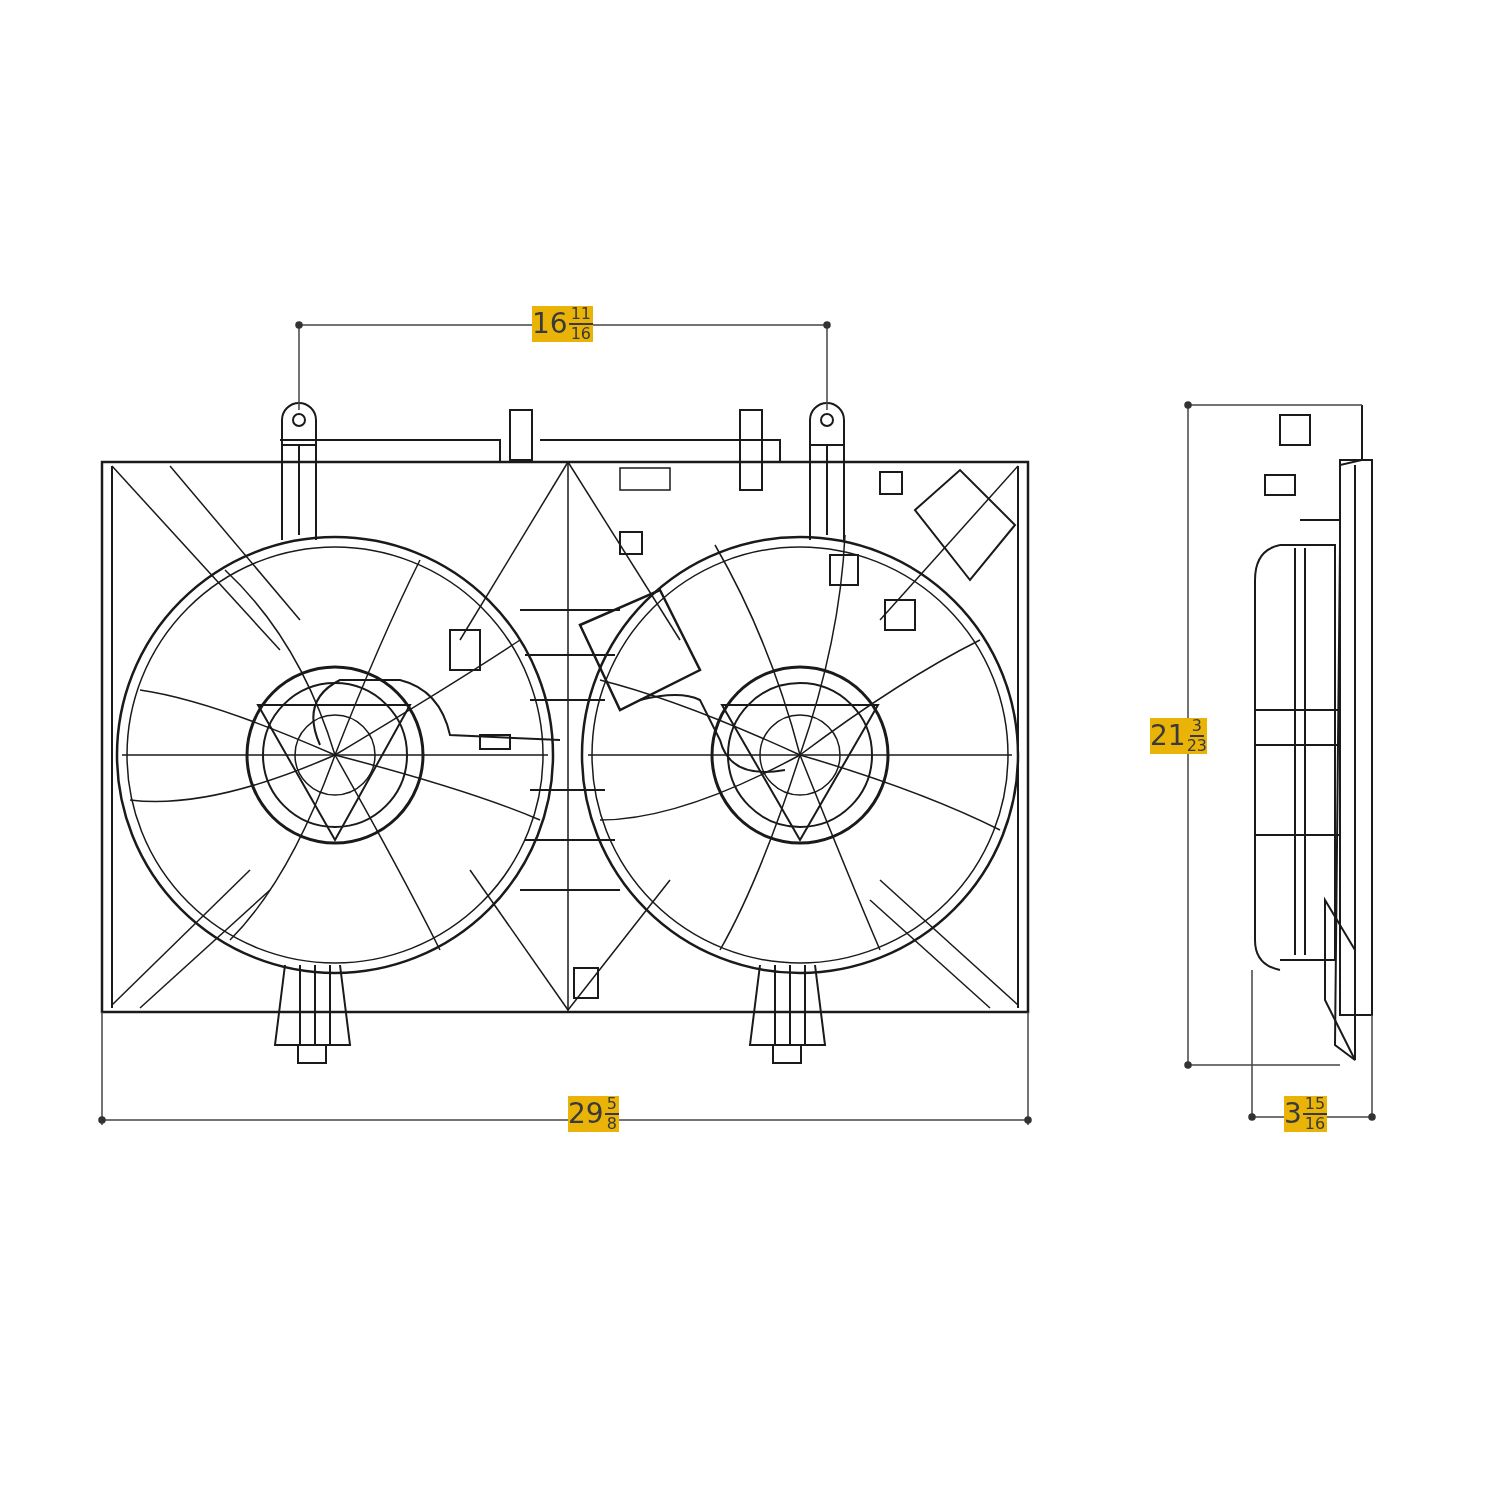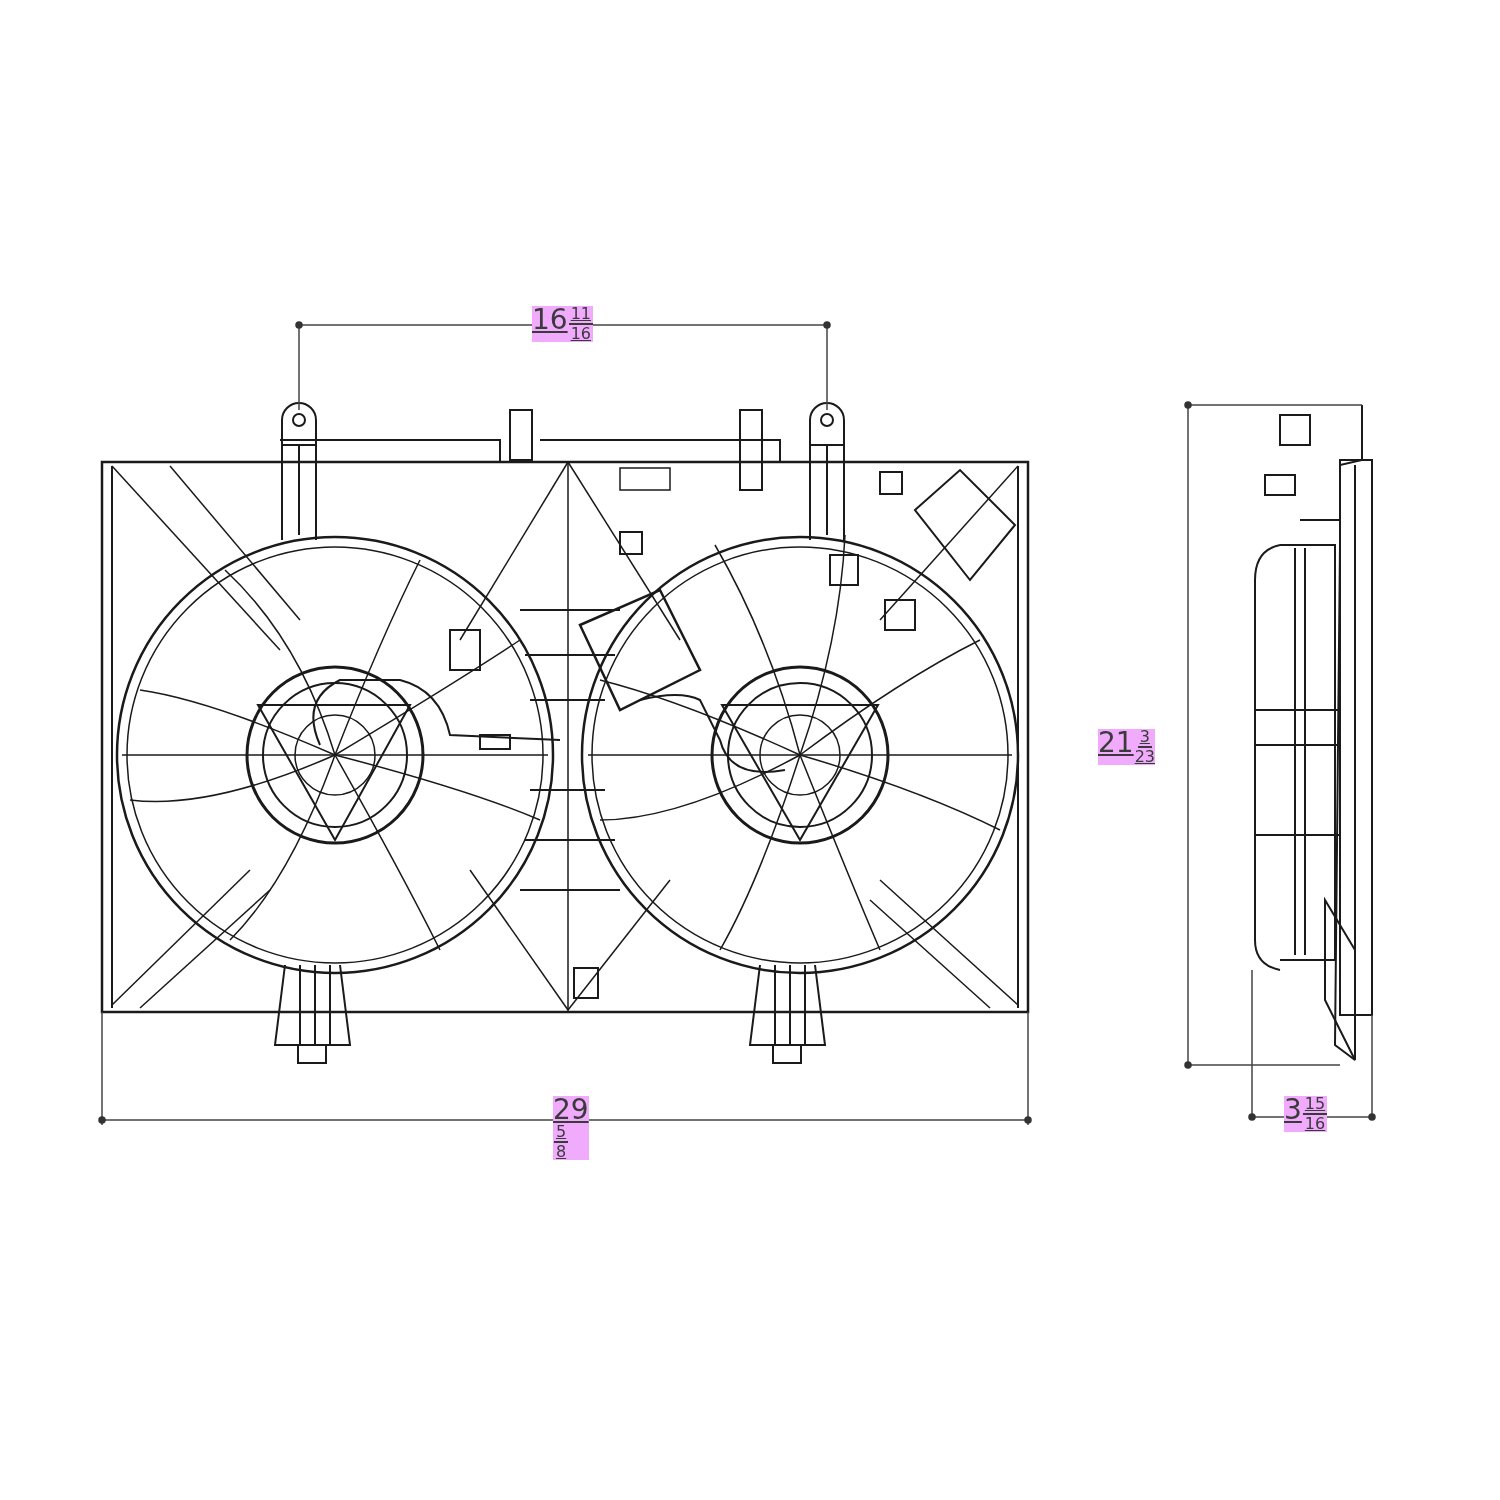--- a/index.html
+++ b/index.html
@@ -1,18 +1,18 @@
 <!DOCTYPE html>
 <html><head>
 <meta charset="utf-8">
 <style>
   html, body { margin:0; padding:0; background:#ffffff; }
   body { width:1500px; height:1500px; position:relative; overflow:hidden; font-family:"DejaVu Sans", sans-serif; }
   #drawing { position:absolute; left:0; top:0; width:1500px; height:1500px; }
-  .dim-label { position:absolute; color:#3a3a3a; font-family:"DejaVu Sans", sans-serif; background:#f0abfc; display:flex; align-items:flex-start; line-height:1;text-decoration:underline; }
+  .dim-label { position:absolute; color:#3a3a3a; font-family:"DejaVu Sans", sans-serif; background:#eab308; display:flex; align-items:center; line-height:1; }
   .dim-whole { font-size:28px; }
   .frac { display:inline-flex; flex-direction:column; align-items:center; margin-left:1px; font-size:16px; }
   .frac .num { padding:0 2px 1px 2px; border-bottom:2px solid #3a3a3a; }
   .frac .den { padding-top:1px; }
 </style>
 </head>
 <body>
 
 <svg id="drawing" viewBox="0 0 1500 1500" xmlns="http://www.w3.org/2000/svg">
   <defs>
@@ -175,29 +175,29 @@
 </svg>
 
 <div class="dim-label" style="left:532px; top:306px;">
   <span class="dim-whole">16</span>
   <span class="frac">
     <span class="num">11</span>
     <span class="den">16</span>
   </span>
 </div>
 
-<div class="dim-label" style="left:553px; top:1096px;flex-direction:column;">
+<div class="dim-label" style="left:568px; top:1096px;">
   <span class="dim-whole">29</span>
   <span class="frac">
     <span class="num">5</span>
     <span class="den">8</span>
   </span>
 </div>
 
-<div class="dim-label" style="left:1098px; top:718px;margin-top:11px;">
+<div class="dim-label" style="left:1150px; top:718px;">
   <span class="dim-whole">21</span>
   <span class="frac">
     <span class="num">3</span>
     <span class="den">23</span>
   </span>
 </div>
 
 <div class="dim-label" style="left:1284px; top:1096px;">
   <span class="dim-whole">3</span>
   <span class="frac">

